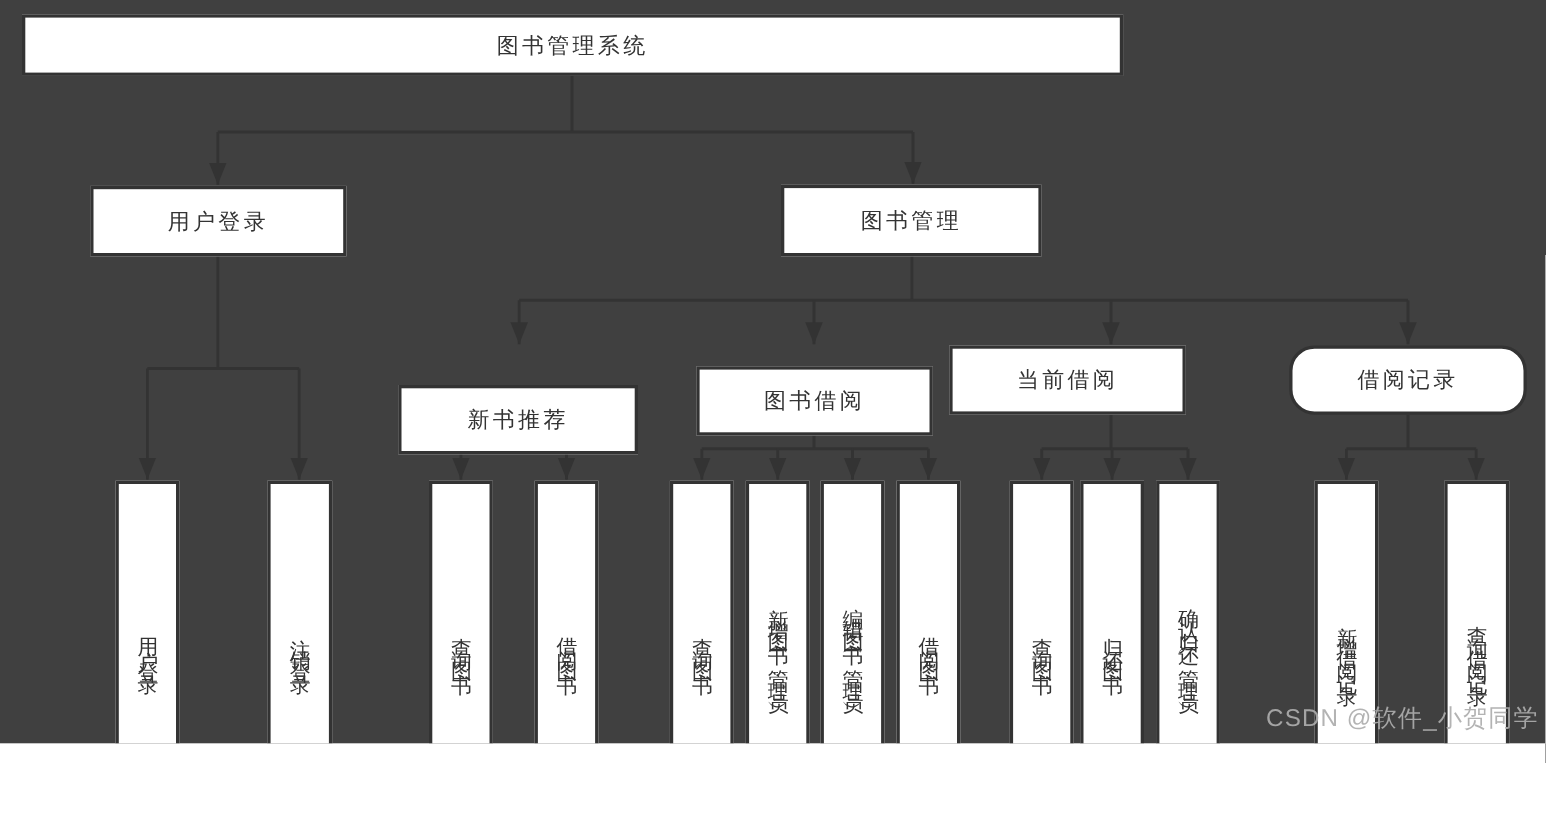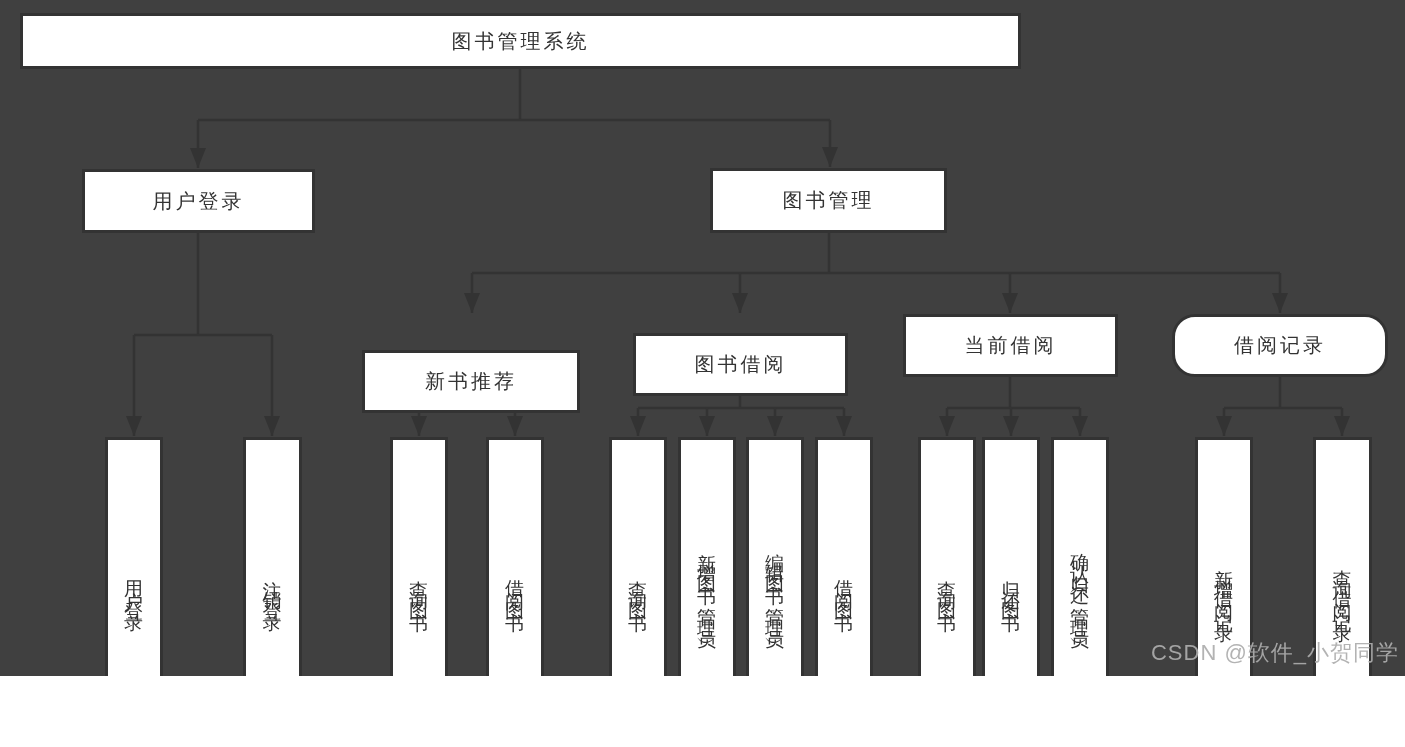--- a/index.html
+++ b/index.html
@@ -118,21 +118,21 @@
   <div class="node" style="left:710px; top:168px; width:237px; height:65px;">
     <span>图书管理</span>
   </div>
 
   <div class="node" style="left:362px; top:314px; width:218px; height:63px;margin-top:36px;">
     <span>新书推荐</span>
   </div>
   <div class="node" style="left:633px; top:333px; width:215px; height:63px;">
     <span>图书借阅</span>
   </div>
-  <div class="node" style="left:903px; top:314px; width:215px; height:63px;">
+  <div class="node" style="left:863px; top:314px; width:215px; height:63px;">
     <span>当前借阅</span>
   </div>
   <div class="node" style="left:1172px; top:314px; width:216px; height:63px;border-radius:23px;">
     <span>借阅记录</span>
   </div>
 
   <div class="node leaf" style="left:105px; top:437px; width:58px; height:300px;">
     <span>用户登录</span>
   </div>
   <div class="node leaf" style="left:243px; top:437px; width:59px; height:300px;">

